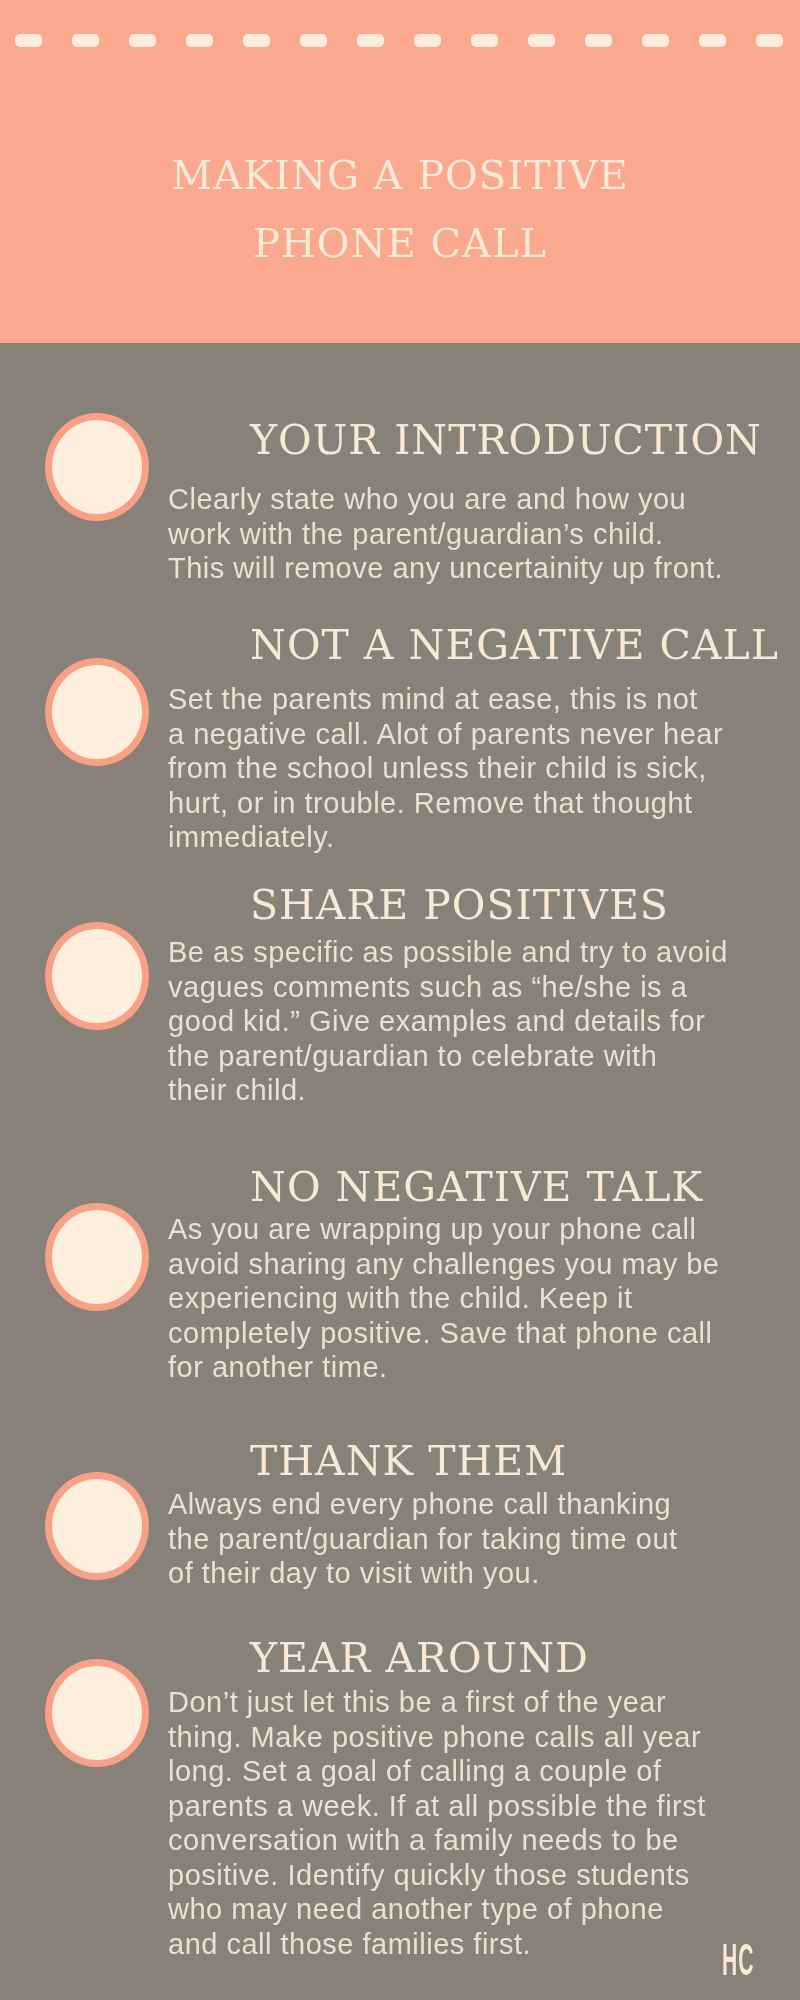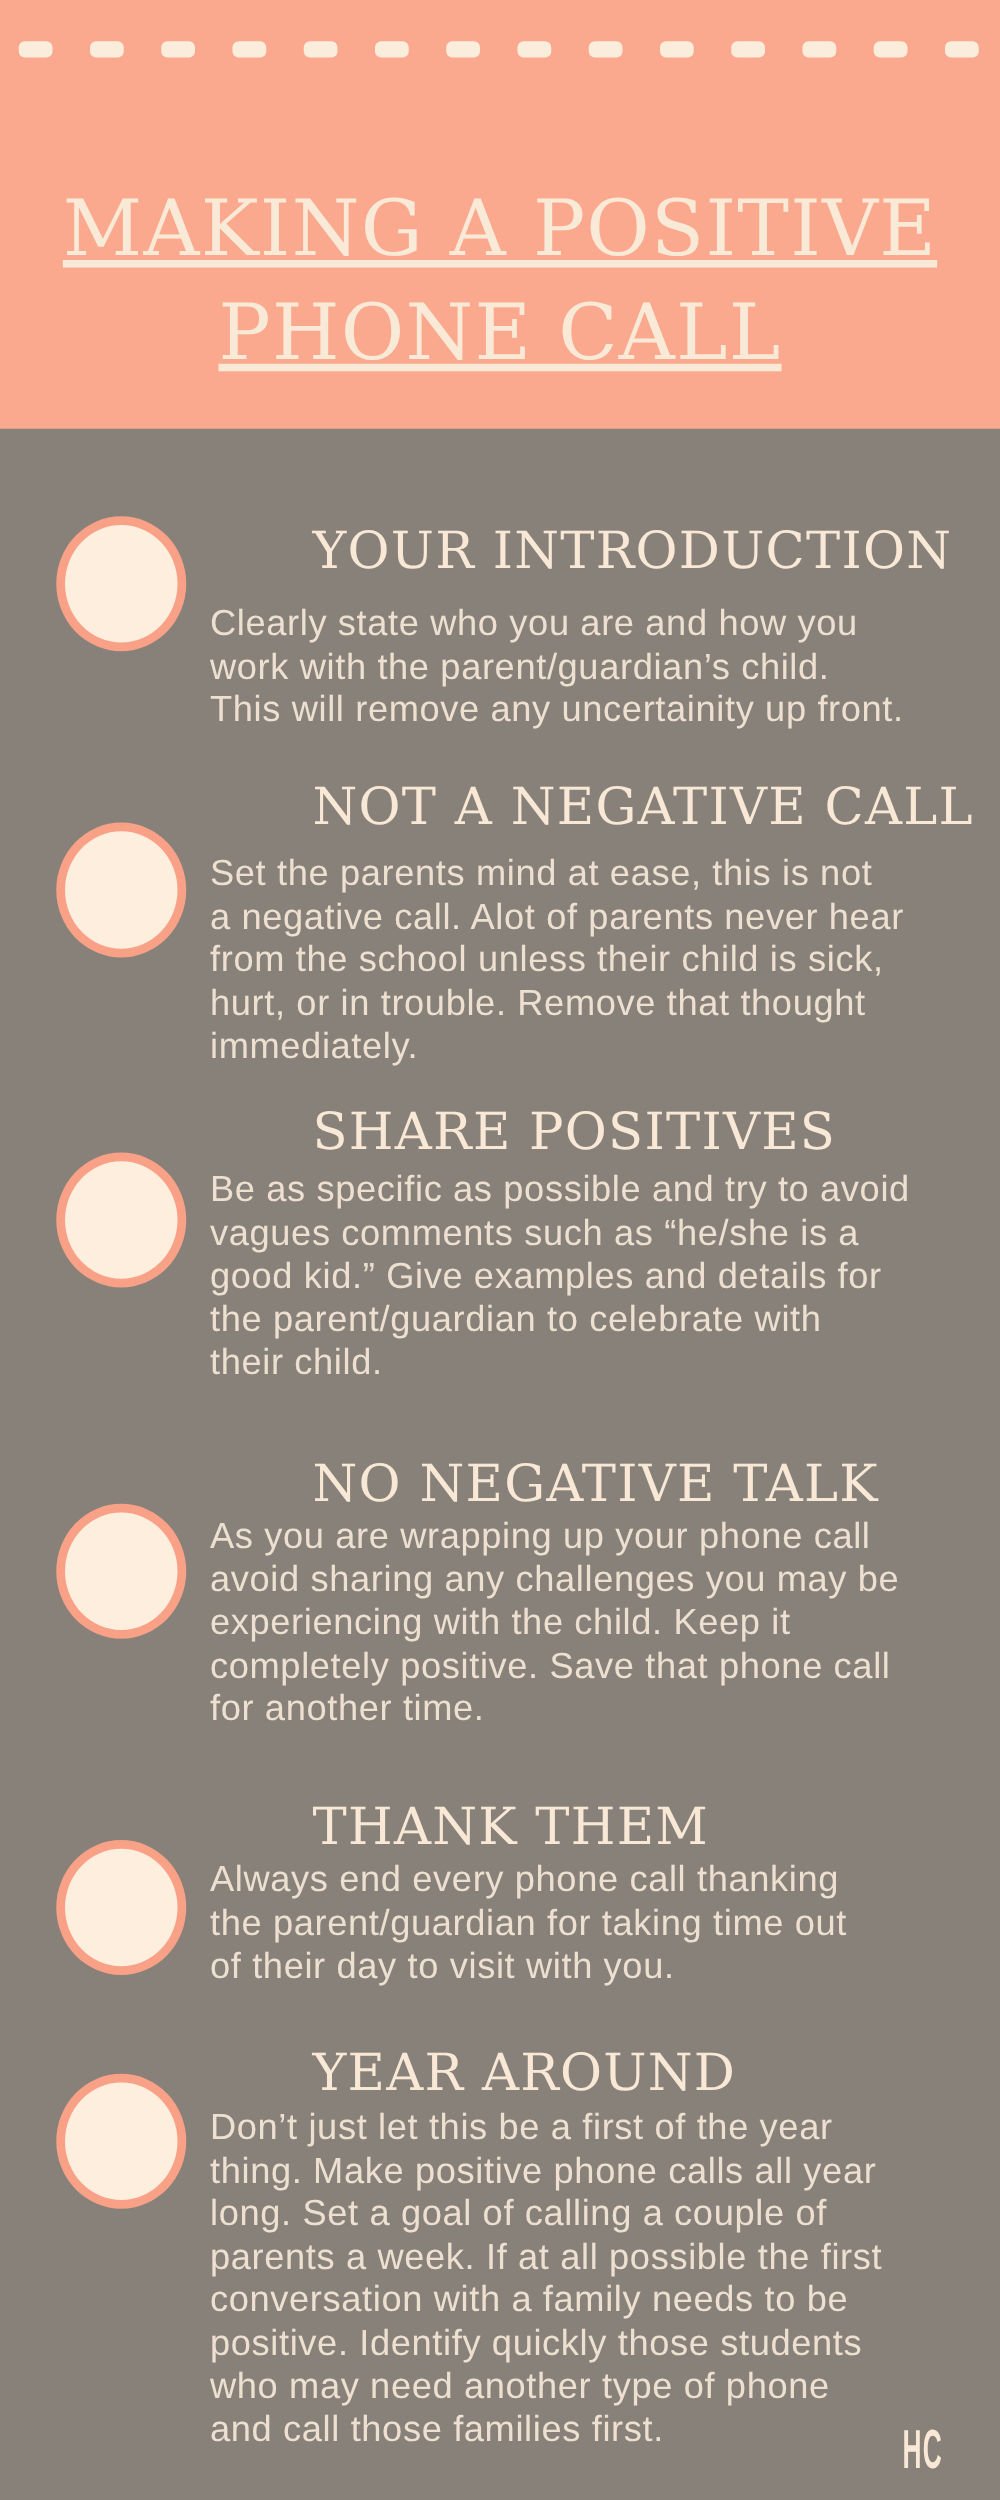--- a/index.html
+++ b/index.html
@@ -36,25 +36,24 @@
     margin-right:30px;
     border-radius:5px;
     background:var(--cream,#faeddc);
   }
   #main-title{
     position:absolute;top:141px;left:0;right:0;
     margin:0;
     text-align:center;
     font-family:"DejaVu Serif","Liberation Serif",serif;
     font-weight:normal;
-    font-size:62px;line-height:83px;
+    font-size:40px;line-height:68px;
     letter-spacing:1px;
     color:var(--header-title,#f9ead8);
     white-space:pre-line;
-    text-decoration:underline;
   }
   
   #sections{position:absolute;top:0;left:16px;width:800px;height:2000px;}
   .item{
     position:absolute;left:152px;width:650px;
   }
   .item:nth-of-type(1){top:418px;}
   .item:nth-of-type(2){top:623px;}
   .item:nth-of-type(3){top:883px;}
   .item:nth-of-type(4){top:1165px;}

